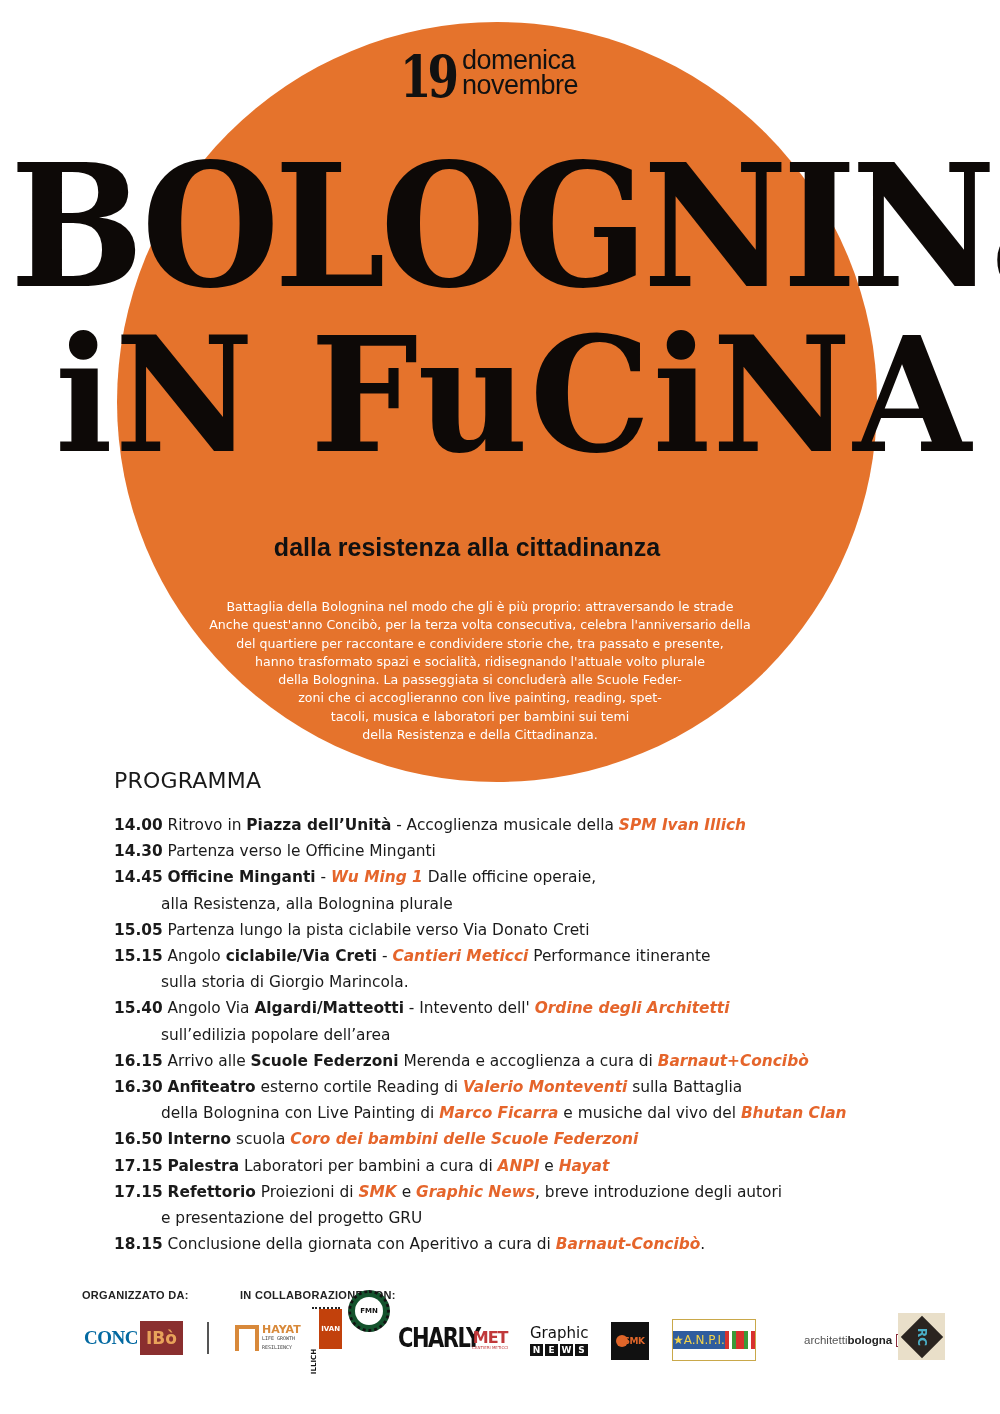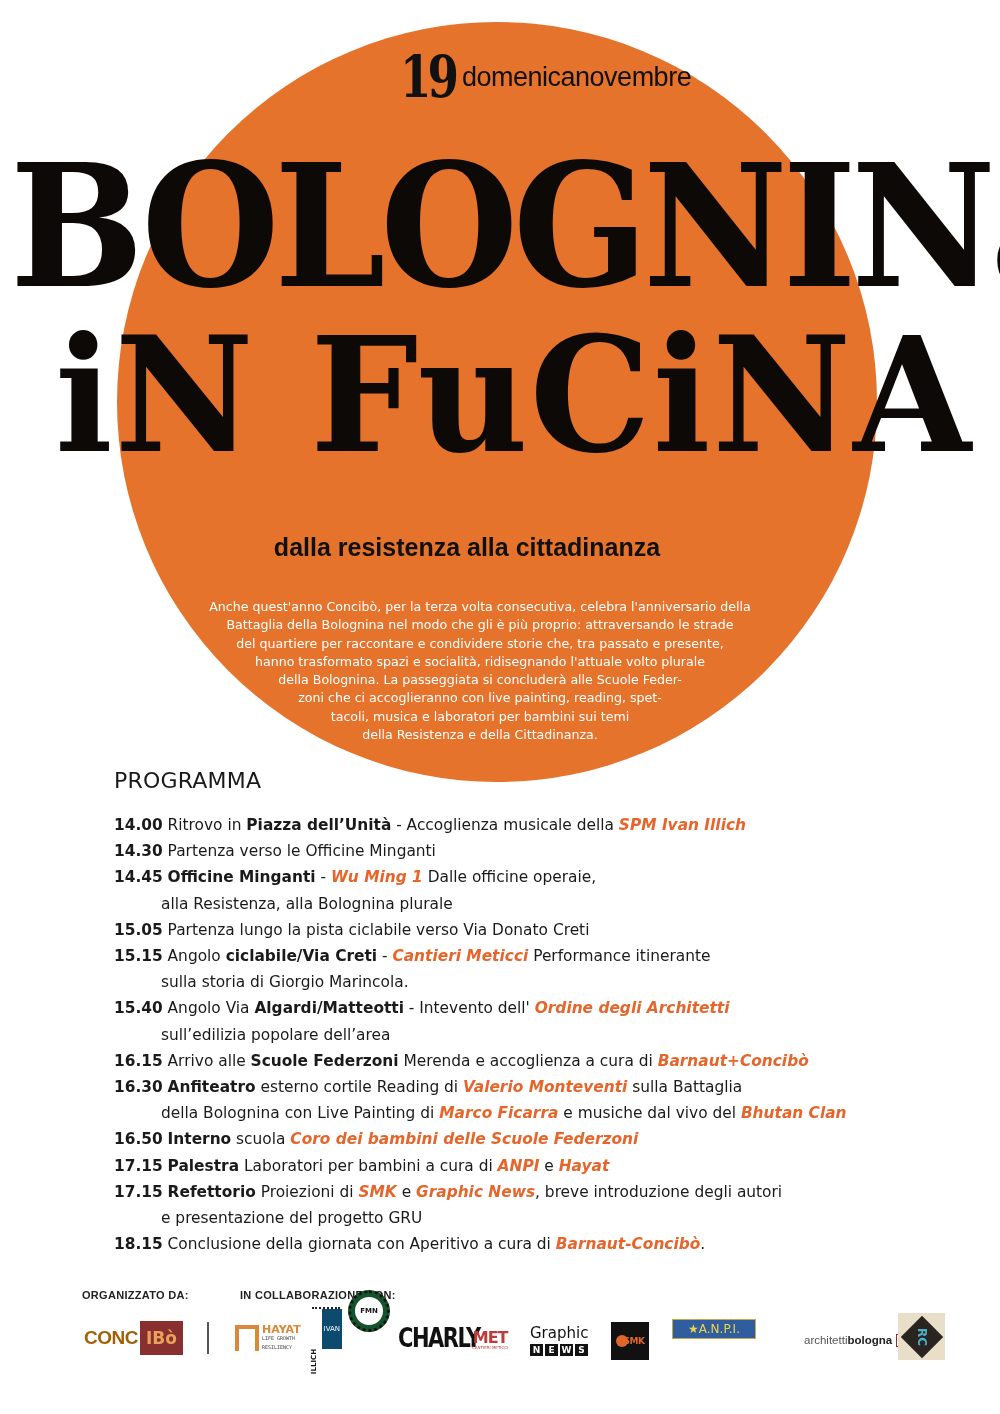--- a/index.html
+++ b/index.html
@@ -1,20 +1,20 @@
 <!DOCTYPE html>
 <html><head>
 <meta charset="utf-8">
 <style>
   html, body { margin:0; padding:0; background:#ffffff; }
   body { width:1000px; height:1414px; position:relative; overflow:hidden; font-family:"DejaVu Sans", sans-serif; color:#1a1a1a; }
   .circle { position:absolute; left:117px; top:22px; width:760px; height:760px; border-radius:50%; background:#E5732C; }
-  .date { position:absolute; left:400px; top:48px; display:flex; align-items:center; color:#111; }
+  .date { position:absolute; left:400px; top:48px; display:flex; align-items:flex-start; color:#111; }
   .date .day { font-family:"DejaVu Serif", serif; font-weight:bold; font-size:58px; line-height:58px; letter-spacing:-5px; transform:scaleX(0.78); transform-origin:left center; width:62px; }
-  .date .words { display:flex; flex-direction:row; font-family:"Liberation Sans", sans-serif; font-size:27px; line-height:25px; letter-spacing:-0.5px; margin-left:0; }
+  .date .words { display:flex; flex-direction:column; font-family:"Liberation Sans", sans-serif; font-size:27px; line-height:25px; letter-spacing:-0.5px; margin-left:0; }
   .title1 { position:absolute; left:10px; top:150px; width:985px; font-family:"DejaVu Serif", serif; font-weight:bold; font-size:180px; line-height:160px; color:#0d0907; letter-spacing:-6px; white-space:nowrap; transform:scaleX(0.88) scaleY(0.95); transform-origin:left top; }
   .title2 { position:absolute; left:55px; top:320px; font-family:"DejaVu Serif", serif; font-weight:bold; font-size:160px; line-height:150px; color:#0d0907; letter-spacing:2px; white-space:nowrap; transform:scaleX(0.95); transform-origin:left top; }
   .subtitle { position:absolute; left:0; width:952px; top:533px; text-align:center; font-family:"Liberation Sans", sans-serif; font-weight:bold; font-size:25px; color:#111; padding-left:-10px; }
   .subtitle span { margin-left:-18px; }
   .intro { position:absolute; left:180px; width:600px; top:598px; text-align:center; color:#ffffff; font-family:"DejaVu Sans", sans-serif; font-size:12.6px; line-height:18.3px; }
   .intro div { white-space:nowrap; }
   .prog-title { position:absolute; left:114px; top:768px; font-family:"DejaVu Sans", sans-serif; font-size:22px; font-weight:500; color:#1a1a1a; letter-spacing:0.2px; }
   .prog { position:absolute; left:114px; top:812px; width:840px; font-family:"DejaVu Sans", sans-serif; font-size:15.4px; line-height:26.2px; color:#1a1a1a; }
   .prog .row { white-space:nowrap; }
   .prog .cont { padding-left:47px; }
@@ -37,22 +37,22 @@
     <span>novembre</span>
   </span>
 </div>
 
 <div class="title1">BOLOGNINa</div>
 <div class="title2">iN FuCiNA</div>
 
 <div class="subtitle"><span>dalla resistenza alla cittadinanza</span></div>
 
 <div class="intro">
+  <div>Battaglia della Bolognina nel modo che gli è più proprio: attraversando le strade</div>
   <div>Anche quest'anno Concibò, per la terza volta consecutiva, celebra l'anniversario della</div>
-  <div>Battaglia della Bolognina nel modo che gli è più proprio: attraversando le strade</div>
   <div>del quartiere per raccontare e condividere storie che, tra passato e presente,</div>
   <div>hanno trasformato spazi e socialità, ridisegnando l'attuale volto plurale</div>
   <div>della Bolognina. La passeggiata si concluderà alle Scuole Feder-</div>
   <div>zoni che ci accoglieranno con live painting, reading, spet-</div>
   <div>tacoli, musica e laboratori per bambini sui temi</div>
   <div>della Resistenza e della Cittadinanza.</div>
 </div>
 
 <div class="prog-title">PROGRAMMA</div>
 
@@ -86,36 +86,36 @@
   <div class="row cont">e presentazione del progetto GRU</div>
 
   <div class="row"><span class="t">18.15</span> <span>Conclusione della giornata con Aperitivo a cura di </span><span class="hl">Barnaut-Concibò</span><span>.</span></div>
 </div>
 
 <div class="footer-label" style="left:82px; top:1289px;">ORGANIZZATO DA:</div>
 <div class="footer-label" style="left:240px; top:1289px;">IN COLLABORAZIONE CON:</div>
 <div class="footer-label" style="left:79px; top:1452px; font-size:10.5px;">SI RINGRAZIA: ATELIERSI</div>
 
 <div class="logo" style="left:84px; top:1320px; height:36px;">
-  <span style="font-family:Liberation Sans, sans-serif; font-weight:bold; font-size:19px; color:#a16207; letter-spacing:-0.5px;">CONC</span>
+  <span style="font-family:Liberation Serif, serif; font-weight:bold; font-size:19px; color:#0369a1; letter-spacing:-0.5px;">CONC</span>
   <span style="background:#8a2f2f; color:#e8a25a; font-family:'DejaVu Sans',sans-serif; font-weight:bold; font-size:17px; padding:7px 6px; margin-left:2px;">IBò</span>
 </div>
 <div class="sep"></div>
 
 <div class="logo" style="left:235px; top:1322px; height:32px; flex-direction:row; gap:3px;">
   <span style="display:inline-block; width:24px; height:26px; border-top:4px solid #d8893a; border-left:4px solid #d8893a; border-right:4px solid #d8893a; box-sizing:border-box;"></span>
   <span style="display:flex; flex-direction:column; line-height:9px;">
     <span style="font-family:'DejaVu Sans',sans-serif; font-weight:bold; font-size:11px; color:#d8893a;">HAYAT</span>
     <span style="font-family:'DejaVu Sans Mono',monospace; font-size:5px; color:#444; width:40px; white-space:normal;">LIFE GROWTH RESILIENCY</span>
   </span>
 </div>
 
 <div class="logo" style="left:310px; top:1307px; width:32px; height:48px; flex-direction:column; justify-content:flex-start;">
   <span style="display:block; width:28px; height:10px; border-bottom:2px dotted #222;"></span>
-  <span style="background:#0c4a6e; color:#fff; font-family:'DejaVu Sans',sans-serif; font-size:7px; font-weight:normal; padding:16px 2px; align-self:flex-end;">IVAN</span>
+  <span style="background:#c2410c; color:#fff; font-family:'DejaVu Sans',sans-serif; font-size:7px; font-weight:bold; padding:16px 2px; align-self:flex-end;">IVAN</span>
   <span style="font-family:'DejaVu Sans',sans-serif; font-size:7px; font-weight:bold; writing-mode:vertical-rl; transform:rotate(180deg); color:#111; align-self:flex-start;">ILLICH</span>
 </div>
 
 <div class="logo" style="left:348px; top:1290px; width:42px; height:42px; border-radius:50%; background:#14532d; border:3px dotted #111; box-sizing:border-box;">
   <span style="width:28px; height:28px; border-radius:50%; background:#fff; display:flex; align-items:center; justify-content:center;">
     <span style="font-family:'DejaVu Sans',sans-serif; font-size:7px; font-weight:bold; color:#111;">FMN</span>
   </span>
 </div>
 
 <div class="logo" style="left:398px; top:1322px; height:32px;">
@@ -135,21 +135,21 @@
     <span style="background:#111; color:#fff; font-family:'DejaVu Sans',sans-serif; font-weight:bold; font-size:9px; width:13px; text-align:center; line-height:12px;">W</span>
     <span style="background:#111; color:#fff; font-family:'DejaVu Sans',sans-serif; font-weight:bold; font-size:9px; width:13px; text-align:center; line-height:12px;">S</span>
   </span>
 </div>
 
 <div class="logo" style="left:611px; top:1322px; width:38px; height:38px; background:#111;">
   <span style="width:12px; height:12px; border-radius:50%; background:#e0662a; margin-right:-4px;"></span>
   <span style="font-family:'DejaVu Sans',sans-serif; font-size:9px; font-weight:bold; color:#e0662a; letter-spacing:-0.5px;">SMK</span>
 </div>
 
-<div class="logo" style="left:672px; top:1319px; width:84px; height:20px; flex-direction:column; border:1px solid #c9a84a; box-sizing:border-box;align-items:center;">
+<div class="logo" style="left:672px; top:1319px; width:84px; height:42px; flex-direction:row; border:1px solid #c9a84a; box-sizing:border-box;align-items:center;">
   <span style="background:#2f5d9e; color:#f2d24a; font-family:'DejaVu Sans',sans-serif; font-size:12px; width:100%; text-align:center; line-height:18px;">★A.N.P.I.</span>
   <span style="display:flex; width:100%; height:18px;">
     <span style="flex:1; background:#d8322e;"></span>
     <span style="flex:1; background:#fff;"></span>
     <span style="flex:1; background:#3a9a3a;"></span>
     <span style="flex:2; background:#d8322e;"></span>
     <span style="flex:1; background:#3a9a3a;"></span>
     <span style="flex:1; background:#fff;"></span>
     <span style="flex:1; background:#d8322e;"></span>
   </span>

